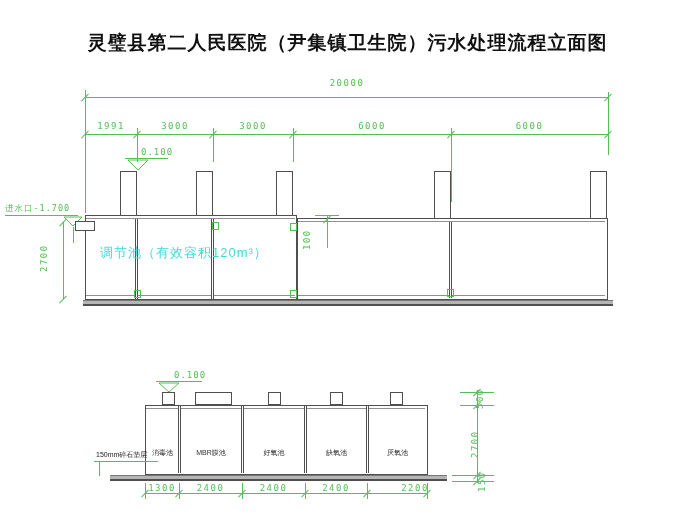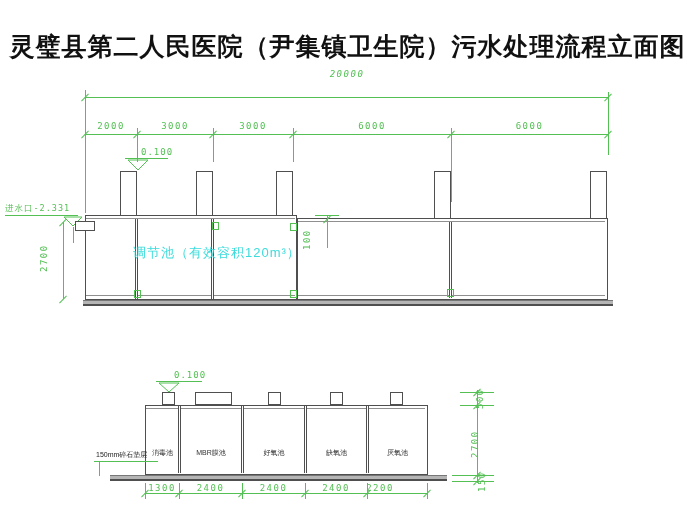--- a/index.html
+++ b/index.html
@@ -1,21 +1,21 @@
 <!DOCTYPE html>
 <html><head>
 <meta charset="utf-8">
 <style>
   :root{ --g:#54c054; --c:#3ddbdb; --ln:#4f4f4f; }
   html,body{margin:0;padding:0;background:#fff;}
   .canvas{position:relative;width:695px;height:519px;background:#ffffff;overflow:hidden;
           font-family:"Liberation Sans","DejaVu Sans",sans-serif;}
   .title{position:absolute;left:0;right:0;top:30px;text-align:center;
          font-family:"Liberation Serif","DejaVu Serif",serif;font-weight:bold;
-         font-size:25px;color:#111;letter-spacing:1px;white-space:nowrap;}
+         font-size:19px;color:#111;letter-spacing:1px;white-space:nowrap;}
   .hl{position:absolute;height:1px;background:var(--g);}
   .vl{position:absolute;width:1px;background:var(--g);}
   .tk{position:absolute;width:10px;height:1px;background:var(--g);transform:rotate(-45deg);}
   .dim{position:absolute;color:var(--g);font-family:"DejaVu Sans Mono","Liberation Mono",monospace;
        font-size:9px;letter-spacing:1.5px;text-align:center;white-space:nowrap;line-height:11px;}
   .vdim{position:absolute;color:var(--g);font-family:"DejaVu Sans Mono","Liberation Mono",monospace;
         font-size:9px;letter-spacing:1.5px;white-space:nowrap;line-height:11px;height:11px;
         transform:rotate(-90deg);transform-origin:0 100%;}
   .box{position:absolute;border:1px solid var(--ln);background:#fff;}
   .wall{position:absolute;width:3px;box-sizing:border-box;border-left:1px solid var(--ln);
@@ -33,36 +33,36 @@
 </head>
 <body>
 
 <div class="canvas">
 
   <div class="title">灵璧县第二人民医院（尹集镇卫生院）污水处理流程立面图</div>
 
   <div class="hl" style="left:85px;top:97px;width:523px;"></div>
   <div class="tk" style="left:80px;top:97px;"></div>
   <div class="tk" style="left:603px;top:97px;"></div>
-  <div class="dim" style="left:316px;top:69px;width:62px;font-style:italic;">20000</div>
+  <div class="dim" style="left:316px;top:78px;width:62px;">20000</div>
   <div class="vl" style="left:85px;top:90px;height:123px;"></div>
   <div class="vl" style="left:608px;top:92px;height:63px;"></div>
 
   <div class="hl" style="left:85px;top:134px;width:523px;"></div>
   <div class="tk" style="left:80px;top:134px;"></div>
   <div class="tk" style="left:132px;top:134px;"></div>
   <div class="tk" style="left:208px;top:134px;"></div>
   <div class="tk" style="left:288px;top:134px;"></div>
   <div class="tk" style="left:446px;top:134px;"></div>
   <div class="tk" style="left:603px;top:134px;"></div>
   <div class="vl" style="left:137px;top:128px;height:34px;"></div>
   <div class="vl" style="left:213px;top:128px;height:34px;"></div>
   <div class="vl" style="left:293px;top:128px;height:34px;"></div>
   <div class="vl" style="left:451px;top:128px;height:74px;"></div>
-  <div class="dim" style="left:85px;top:121px;width:52px;">2000</div>
+  <div class="dim" style="left:85px;top:121px;width:52px;">1991</div>
   <div class="dim" style="left:137px;top:121px;width:76px;">3000</div>
   <div class="dim" style="left:213px;top:121px;width:80px;">3000</div>
   <div class="dim" style="left:293px;top:121px;width:158px;">6000</div>
   <div class="dim" style="left:451px;top:121px;width:157px;">6000</div>
 
   <div class="lvl" style="left:141px;top:147px;">0.100</div>
   <div class="hl" style="left:125px;top:158px;width:43px;"></div>
   <svg class="tri" style="left:127px;top:159px;" width="22" height="12" viewBox="0 0 22 12">
     <polygon points="1,1 21,1 11,11" fill="none" stroke="#54c054" stroke-width="1"></polygon>
   </svg>
@@ -73,34 +73,34 @@
   <div class="box" style="left:434px;top:171px;width:15px;height:46px;"></div>
   <div class="box" style="left:590px;top:171px;width:15px;height:46px;"></div>
 
   <div class="slab" style="left:83px;top:300px;width:530px;height:3px;"></div>
 
   <div class="box" style="left:85px;top:215px;width:210px;height:83px;"></div>
   <div class="gray" style="left:86px;top:218px;width:209px;"></div>
   <div class="gray" style="left:86px;top:295px;width:209px;"></div>
   <div class="wall" style="left:135px;top:219px;height:80px;"></div>
   <div class="wall" style="left:211px;top:219px;height:80px;"></div>
-  <div class="cy" style="left:100px;top:244px;margin-left:33px;">调节池（有效容积120m³）</div>
+  <div class="cy" style="left:100px;top:244px;">调节池（有效容积120m³）</div>
 
   <div class="box" style="left:297px;top:218px;width:309px;height:80px;"></div>
   <div class="gray" style="left:298px;top:221px;width:307px;"></div>
   <div class="gray" style="left:298px;top:295px;width:307px;"></div>
   <div class="wall" style="left:449px;top:222px;height:76px;"></div>
 
   <div class="sq" style="left:212px;top:222px;"></div>
   <div class="sq" style="left:290px;top:223px;"></div>
   <div class="sq" style="left:134px;top:290px;"></div>
   <div class="sq" style="left:290px;top:290px;"></div>
   <div class="sq" style="left:447px;top:289px;"></div>
 
-  <div class="lvl" style="left:5px;top:203px;font-size:8.5px;">进水口-2.331</div>
+  <div class="lvl" style="left:5px;top:203px;font-size:8.5px;">进水口-1.700</div>
   <div class="hl" style="left:5px;top:215px;width:73px;"></div>
   <svg class="tri" style="left:63px;top:216px;" width="20" height="11" viewBox="0 0 20 11">
     <polygon points="1,1 19,1 10,10" fill="none" stroke="#54c054" stroke-width="1"></polygon>
   </svg>
   <div class="vl" style="left:73px;top:227px;height:16px;"></div>
   <div class="box" style="left:75px;top:221px;width:18px;height:8px;"></div>
 
   <div class="vl" style="left:63px;top:222px;height:77px;"></div>
   <div class="tk" style="left:58px;top:222px;"></div>
   <div class="tk" style="left:58px;top:299px;"></div>
@@ -151,21 +151,21 @@
   <div class="tk" style="left:140px;top:493px;"></div>
   <div class="tk" style="left:174px;top:493px;"></div>
   <div class="tk" style="left:237px;top:493px;"></div>
   <div class="tk" style="left:300px;top:493px;"></div>
   <div class="tk" style="left:362px;top:493px;"></div>
   <div class="tk" style="left:422px;top:493px;"></div>
   <div class="dim" style="left:145px;top:483px;width:34px;">1300</div>
   <div class="dim" style="left:179px;top:483px;width:63px;">2400</div>
   <div class="dim" style="left:242px;top:483px;width:63px;">2400</div>
   <div class="dim" style="left:305px;top:483px;width:62px;">2400</div>
-  <div class="dim" style="left:350px;top:483px;width:60px;">2200</div>
+  <div class="dim" style="left:385px;top:483px;width:60px;">2200</div>
 
   <div class="vl" style="left:477px;top:390px;height:93px;"></div>
   <div class="hl" style="left:460px;top:392px;width:34px;"></div>
   <div class="hl" style="left:460px;top:405px;width:34px;"></div>
   <div class="hl" style="left:452px;top:475px;width:42px;"></div>
   <div class="hl" style="left:452px;top:481px;width:42px;"></div>
   <div class="tk" style="left:472px;top:392px;"></div>
   <div class="tk" style="left:472px;top:405px;"></div>
   <div class="tk" style="left:472px;top:475px;"></div>
   <div class="tk" style="left:472px;top:481px;"></div>

